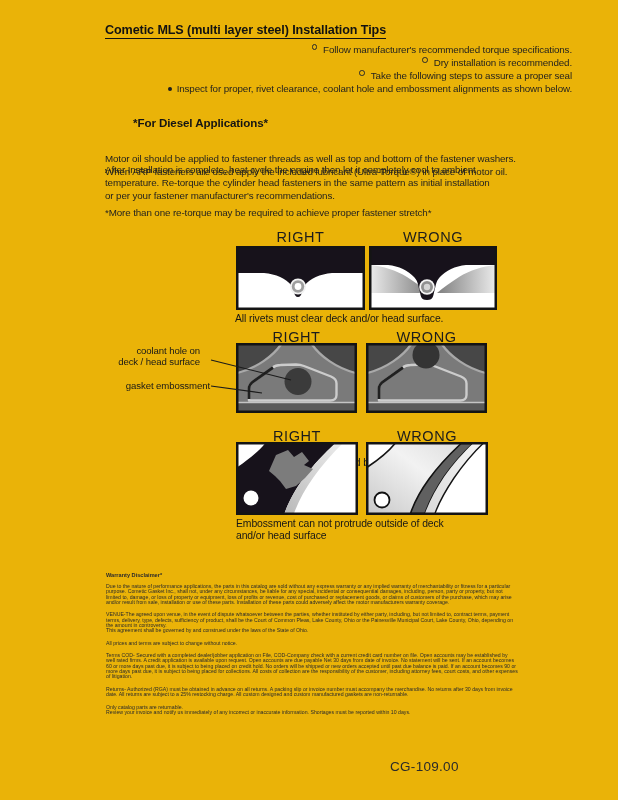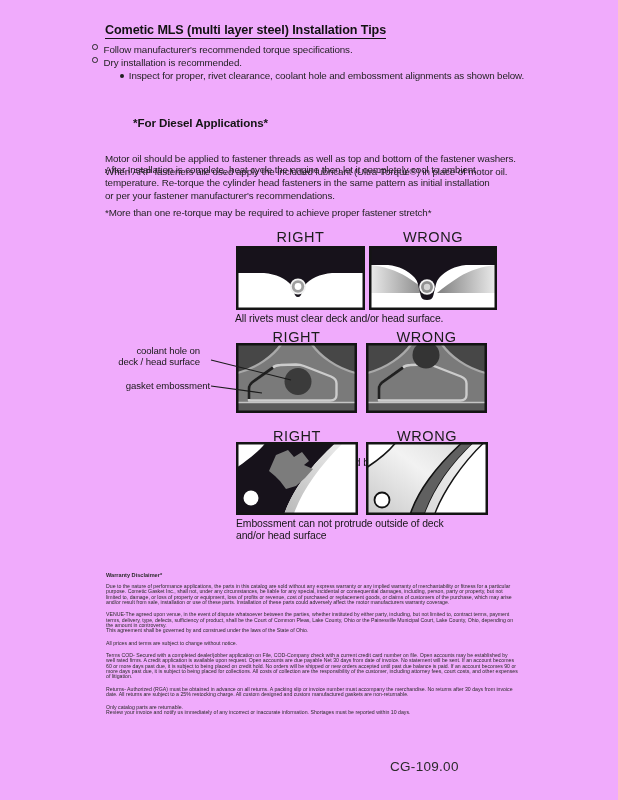--- a/index.html
+++ b/index.html
@@ -1,27 +1,27 @@
 <!DOCTYPE html>
 <html><head>
 <meta charset="utf-8">
 <style>
   html,body{margin:0;padding:0;background:#e9e9e9;}
   #page{
-    position:relative;width:618px;height:800px;background:#f0abfc;
+    position:relative;width:618px;height:800px;background:#eab308;
     font-family:"Liberation Sans","DejaVu Sans",sans-serif;color:#1f1f1f;
     overflow:hidden;margin:0 auto;
   }
   .abs{position:absolute;}
   .pre{white-space:pre-line;}
   
   .title{left:105px;top:23px;font-size:12.6px;font-weight:bold;color:#121212;
     border-bottom:1.6px solid #121212;padding-bottom:1px;letter-spacing:-0.1px;}
   .tips{left:92px;top:44px;width:480px;font-size:9.8px;letter-spacing:-0.12px;}
-  .tip-row{line-height:12.9px;}
+  .tip-row{line-height:12.9px;text-align:right;}
   .mk-o{display:inline-block;width:3.6px;height:3.6px;border:1px solid #2a2a2a;border-radius:50%;
     margin-right:6px;vertical-align:3px;}
   .mk-f{display:inline-block;width:3.8px;height:3.8px;background:#1f1f1f;border-radius:50%;
     margin-right:5px;vertical-align:1px;}
   .sub{padding-left:28px;}
   
   .diesel-h{left:105px;top:116px;font-size:11.6px;font-weight:bold;color:#141414;letter-spacing:-0.1px;margin-left:28px;}
   .para{left:105px;width:475px;font-size:9.8px;line-height:13px;letter-spacing:-0.12px;}
   .p1{top:152px;} .p2{top:163px;} .pnote{top:206px;}
   
@@ -39,20 +39,21 @@
 </head>
 <body>
 
 <div id="page">
 
   <div class="abs title">Cometic MLS (multi layer steel) Installation Tips</div>
 
   <div class="abs tips">
     <div class="tip-row"><span class="mk-o"></span><span>Follow manufacturer's recommended torque specifications.</span></div>
     <div class="tip-row"><span class="mk-o"></span><span>Dry installation is recommended.</span></div>
+    <div class="tip-row"><span class="mk-o"></span><span>Take the following steps to assure a proper seal</span></div>
     <div class="tip-row sub"><span class="mk-f"></span><span>Inspect for proper, rivet clearance, coolant hole and embossment alignments as shown below.</span></div>
   </div>
 
   <div class="abs diesel-h">*For Diesel Applications*</div>
   <div class="abs para p1 pre">Motor oil should be applied to fastener threads as well as top and bottom of the fastener washers.
 When ARP fasteners are used apply the included lubricant (Ultra-Torque®) in place of motor oil.</div>
   <div class="abs para p2 pre">After Installation is complete, heat cycle the engine then let it completely cool to ambient
 temperature. Re-torque the cylinder head fasteners in the same pattern as initial installation
 or per your fastener manufacturer's recommendations.</div>
   <div class="abs para pnote">*More than one re-torque may be required to achieve proper fastener stretch*</div>

